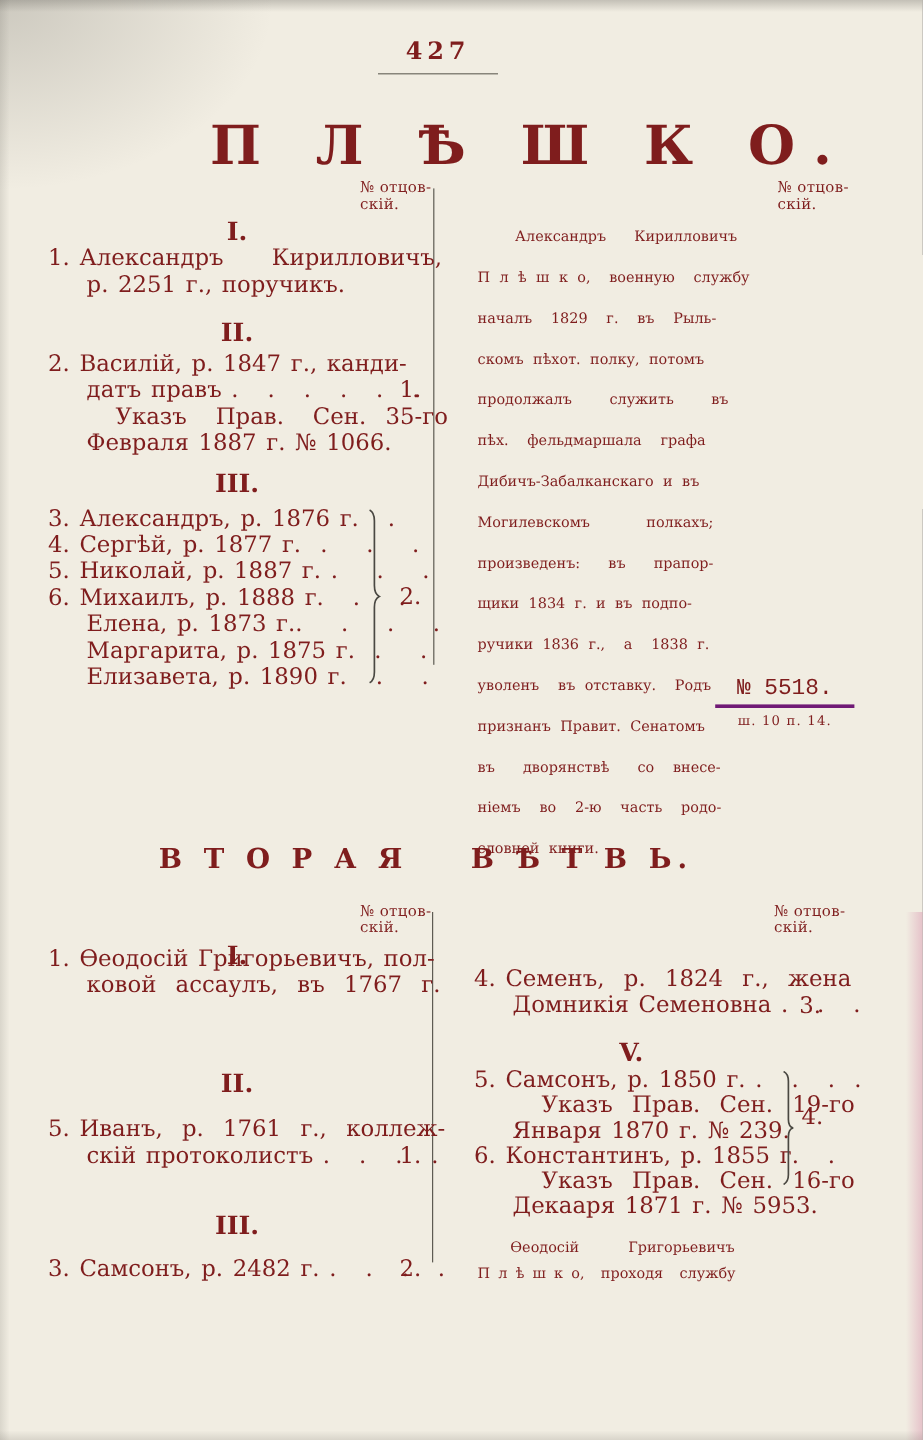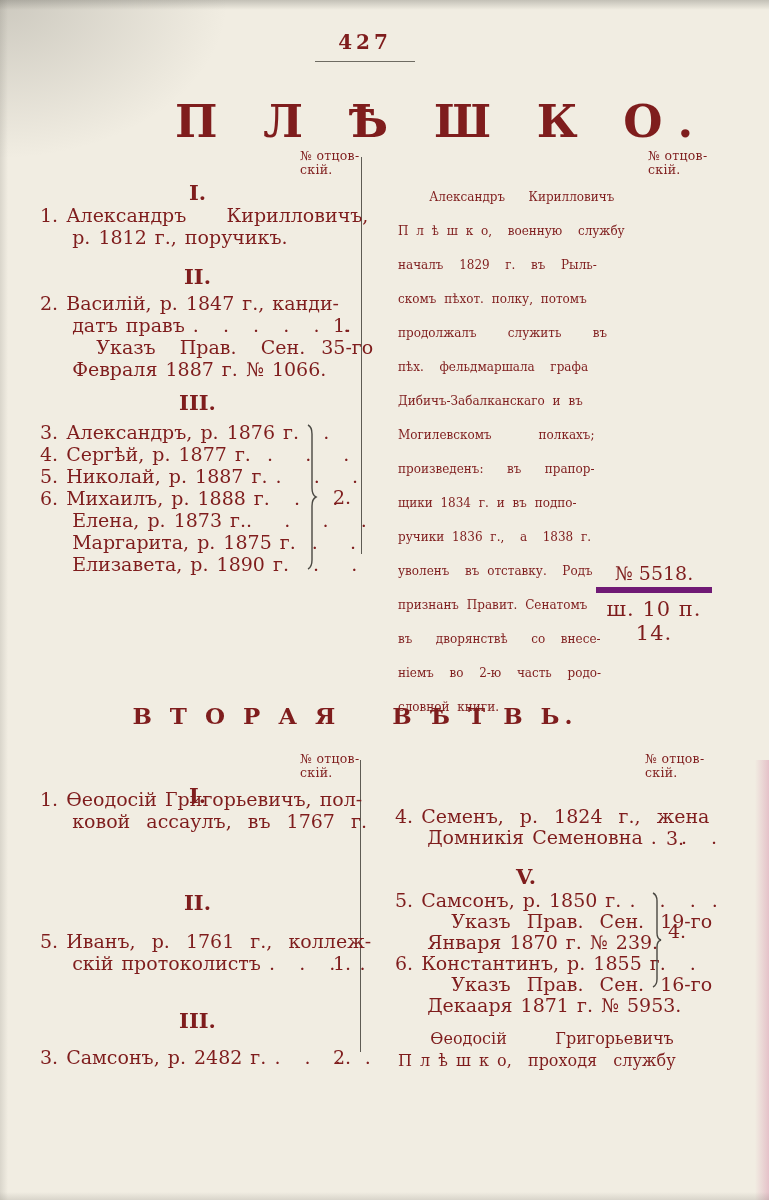--- a/index.html
+++ b/index.html
@@ -44,28 +44,28 @@
   .h{
     font-size:21px;font-weight:bold;text-align:center;white-space:pre;
   }
   .txt{
     font-size:19px;line-height:22px;white-space:pre;word-spacing:2px;
   }
   .bio{
     font-size:12px;line-height:34px;white-space:pre;word-spacing:4px;
   }
   .closing{
-    font-size:16px;line-height:22px;white-space:pre;word-spacing:3px;
+    font-size:12px;line-height:22px;white-space:pre;word-spacing:3px;
   }
   .father{
     font-size:19px;font-weight:normal;white-space:nowrap;
   }
   .refblock{left:596px;top:562px;width:116px;text-align:center;}
-  .refnum{font-size:19px;padding-bottom:3px;border-bottom:6px solid #701a75;}
-  .refcode{font-size:21px;padding-top:4px;letter-spacing:1px;}
+  .refnum{font-size:19px;padding-bottom:3px;border-bottom:3px solid #701a75;font-family:Liberation Mono, monospace;}
+  .refcode{font-size:11px;padding-top:4px;letter-spacing:1px;}
   .branchhdr{
     left:130px;top:702px;width:450px;
     text-align:center;font-size:23px;font-weight:bold;letter-spacing:5px;
     white-space:pre;
   }
   .brace{overflow:visible;}
 </style>
 </head>
 <body>
 
@@ -83,21 +83,21 @@
 
   <div class="abs colhdr" style="left:300px;top:149px;width:58px">№ отцов-
 скій.</div>
   <div class="abs colhdr" style="left:648px;top:149px;width:62px">№ отцов-
 скій.</div>
 
   <div class="abs vrule" style="left:361px;top:157px;height:397px"></div>
 
   <div class="abs h" style="left:40px;top:180px;width:315px">I.</div>
   <div class="abs txt" style="left:40px;top:204px;width:318px">1. Александръ     Кирилловичъ,
-    р. 1812 г., поручикъ.</div>
+    р. 2251 г., поручикъ.</div>
 
   <div class="abs h" style="left:40px;top:264px;width:315px">II.</div>
   <div class="abs txt" style="left:40px;top:292px;width:318px">2. Василій, р. 1847 г., канди-
     датъ правъ .   .   .   .   .   .
        Указъ   Прав.   Сен.  35-го
     Февраля 1887 г. № 1066.</div>
   <div class="abs father" style="left:333px;top:314px">1.</div>
 
   <div class="abs h" style="left:40px;top:390px;width:315px">III.</div>
   <div class="abs txt" style="left:40px;top:421px;width:318px">3. Александръ, р. 1876 г.   .

